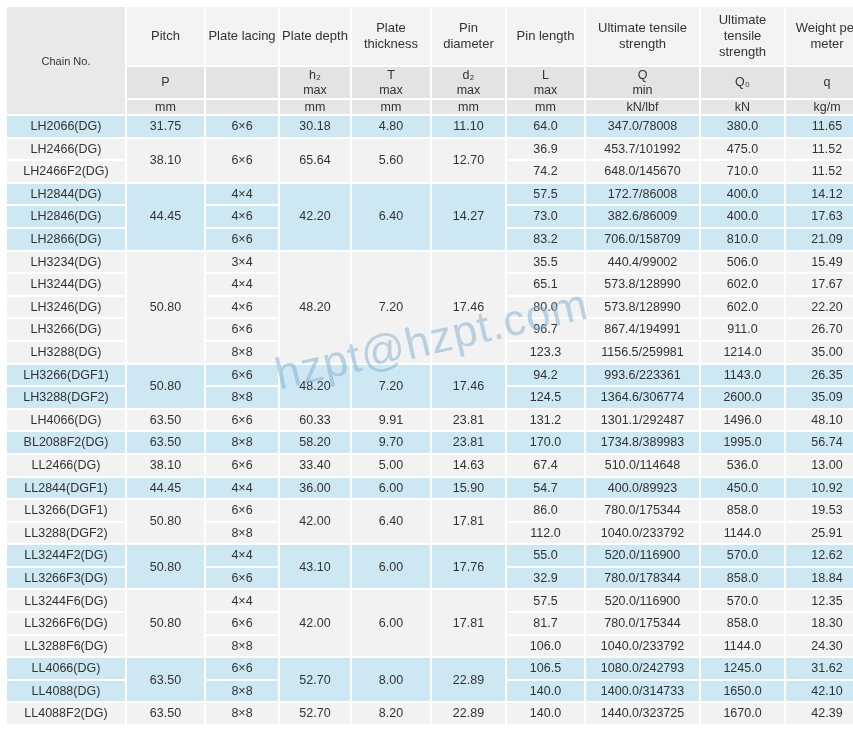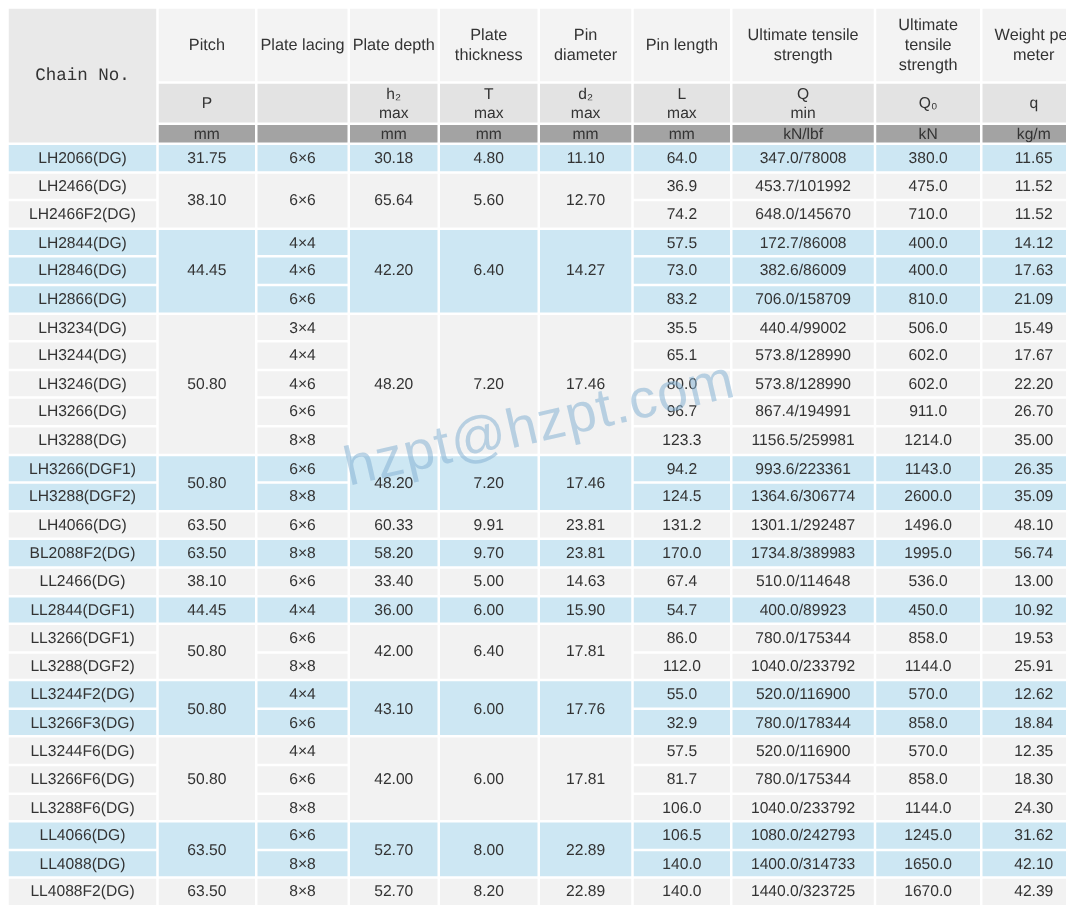--- a/index.html
+++ b/index.html
@@ -8,23 +8,23 @@
     font-family:"Liberation Sans","DejaVu Sans",sans-serif; color:#333;
   }
   .wrap { padding:5px; }
   table.spec {
     border-collapse:separate; border-spacing:2px; table-layout:fixed;
     width:843px;
   }
   th,td { text-align:center; vertical-align:middle; overflow:hidden; padding:0 2px; }
   thead th { font-weight:400; color:#333; }
   th.title  { background:#f3f3f3; height:58px; font-size:13px; line-height:1.25; }
-  th.chainh { background:#e9e9e9; font-size:14px;font-family:Liberation Mono, monospace; }
+  th.chainh { background:#e9e9e9; font-size:11px; }
   th.sym    { background:#e3e3e3; height:31px; font-size:12.5px; line-height:1.15; white-space:pre-line; }
-  th.unit   { background:#a3a3a3; height:13px; font-size:12.5px; }
+  th.unit   { background:#e5e5e5; height:13px; font-size:12.5px; }
   tbody td  { height:20.6px; font-size:12.5px; line-height:1; }
   .b-blue { background:#cde7f3; }
   .b-gray { background:#f2f2f2; }
   .watermark {
     position:absolute; left:276px; top:350px;
     font-size:44px; letter-spacing:1px; white-space:nowrap;
     color:rgba(134,178,212,0.55);
     transform:rotate(-13deg); transform-origin:left center;
     pointer-events:none; z-index:5;
   }

